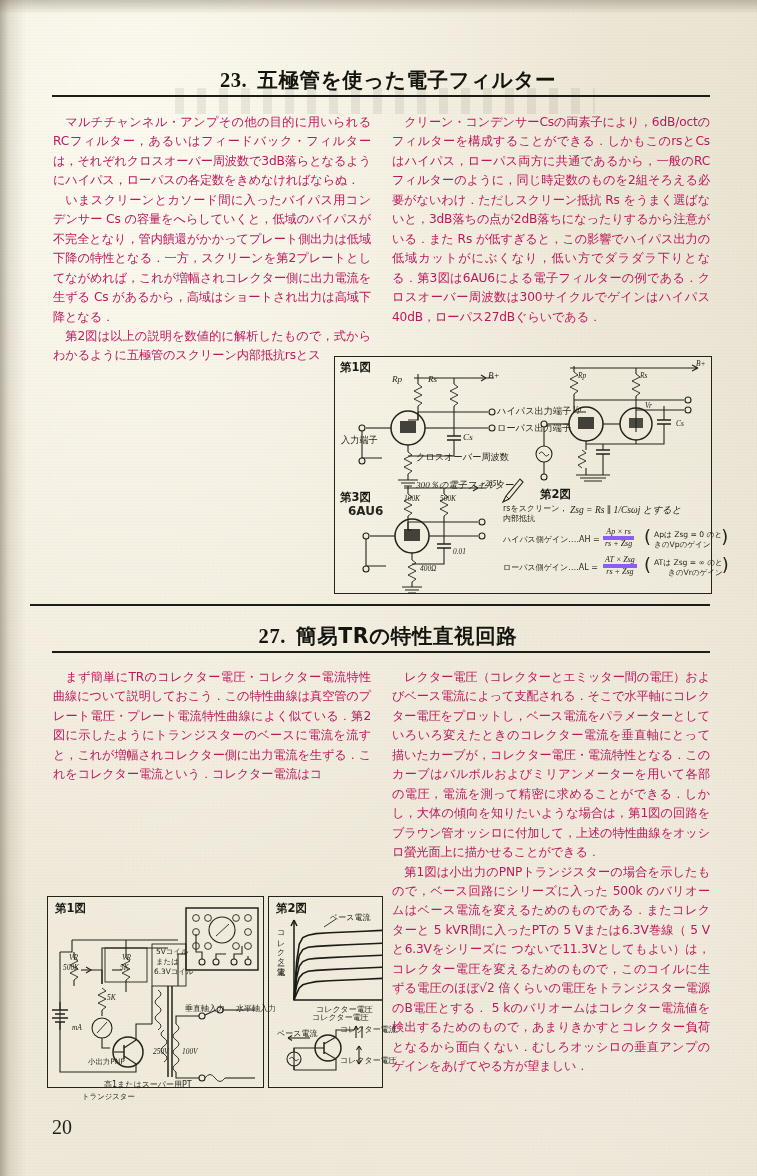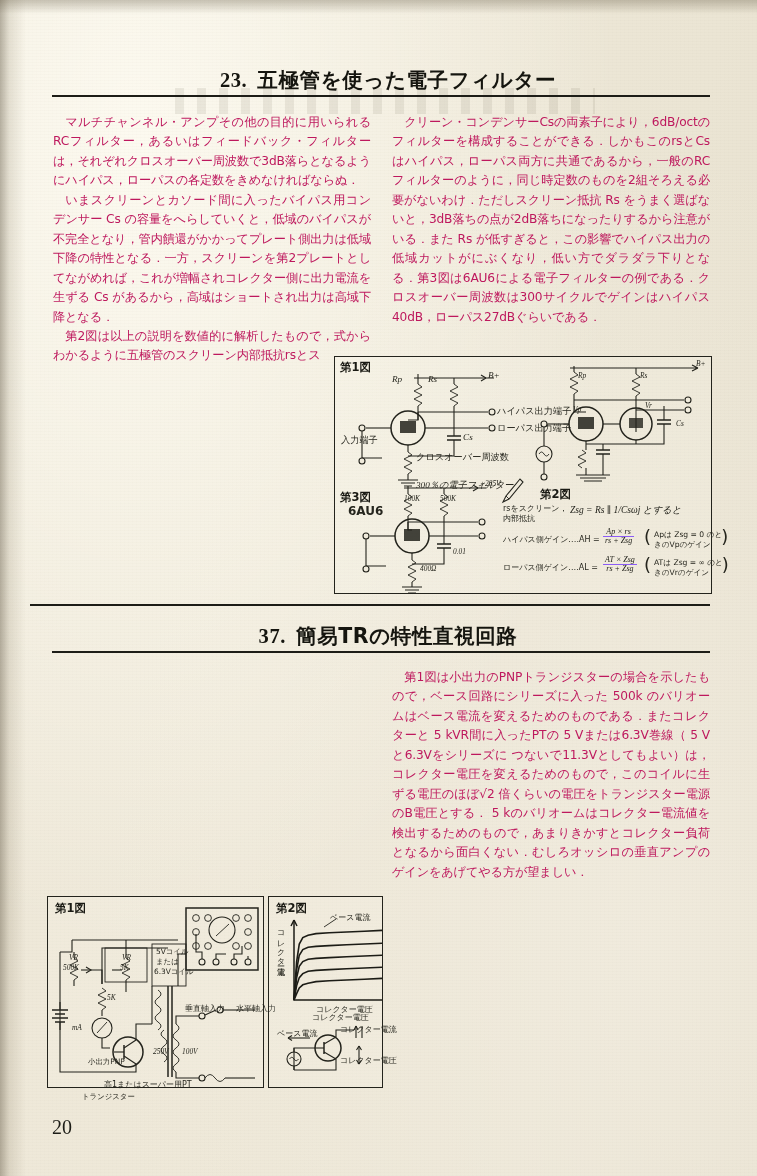--- a/index.html
+++ b/index.html
@@ -104,21 +104,21 @@
   }
   .vert{
     writing-mode:vertical-rl;text-orientation:upright;
   }
   .formula{
     position:absolute;
     font-family:"Liberation Serif","DejaVu Serif",serif;
     font-style:italic;font-size:9.5px;color:#23231c;white-space:nowrap;
   }
   .frac{display:inline-block;text-align:center;vertical-align:middle;font-size:8px;line-height:1.05;}
-  .frac .nu{display:block;border-bottom:1px solid #8b5cf6;padding:0 2px;}
+  .frac .nu{display:block;border-bottom:4px solid #8b5cf6;padding:0 2px;}
   .frac .de{display:block;padding:0 2px;}
   .paren{
     position:absolute;font-family:"DejaVu Sans","Liberation Sans",sans-serif;
     font-size:7.6px;line-height:9.5px;color:#25251d;white-space:nowrap;
   }
 </style>
 </head>
 <body>
 
 <div id="page"></div>
@@ -312,34 +312,36 @@
   <div class="tinylbl s8" style="left:503px;top:562px;">ローパス側ゲイン‥‥AL =</div>
   <div class="formula" style="left:603px;top:556px;">
     <span class="frac">
       <span class="nu">AT × Zsg</span>
       <span class="de">rs + Zsg</span>
     </span>
   </div>
   <div class="paren" style="left:648px;top:558px;">
     <span style="position:absolute;left:-4px;top:-1px;font-size:18px;line-height:15px;">(</span>
     <span style="display:block;padding-left:6px;">ATは Zsg = ∞ のと</span>
-    <span style="display:block;padding-left:6px;">きのVrのゲイン</span>
+    <span style="display:block;padding-left:6px;text-align:right;">きのVrのゲイン</span>
     <span style="position:absolute;right:-6px;top:-1px;font-size:18px;line-height:15px;">)</span>
   </div>
 
   <div class="rule" style="position:absolute;left:30px;top:604px;width:680px;height:2px;"></div>
 
   <div class="sec-title" style="position:absolute;left:0;top:622px;width:757px;">
-    <span class="num">37.</span><span>簡易TRの特性直視回路</span>
+    <span class="num">27.</span><span>簡易TRの特性直視回路</span>
   </div>
   <div class="rule" style="position:absolute;left:52px;top:651px;width:658px;"></div>
 
   <div class="col" style="left:53px;top:668px;width:318px;">
+    <p>まず簡単にTRのコレクター電圧・コレクター電流特性曲線について説明しておこう．この特性曲線は真空管のプレート電圧・プレート電流特性曲線によく似ている．第2図に示したようにトランジスターのベースに電流を流すと，これが増幅されコレクター側に出力電流を生ずる．これをコレクター電流という．コレクター電流はコ</p>
   </div>
   <div class="col" style="left:392px;top:668px;width:318px;">
+    <p>レクター電圧（コレクターとエミッター間の電圧）およびベース電流によって支配される．そこで水平軸にコレクター電圧をプロットし，ベース電流をパラメーターとしていろいろ変えたときのコレクター電流を垂直軸にとって描いたカーブが，コレクター電圧・電流特性となる．このカーブはバルボルおよびミリアンメーターを用いて各部の電圧，電流を測って精密に求めることができる．しかし，大体の傾向を知りたいような場合は，第1図の回路をブラウン管オッシロに付加して，上述の特性曲線をオッシロ螢光面上に描かせることができる．</p>
     <p>第1図は小出力のPNPトランジスターの場合を示したもので，ベース回路にシリーズに入った 500k のバリオームはベース電流を変えるためのものである．またコレクターと 5 kVR間に入ったPTの 5 Vまたは6.3V巻線（ 5 Vと6.3Vをシリーズに つないで11.3Vとしてもよい）は，コレクター電圧を変えるためのもので，このコイルに生ずる電圧のほぼ√2 倍くらいの電圧をトランジスター電源のB電圧とする． 5 kのバリオームはコレクター電流値を検出するためのもので，あまりきかすとコレクター負荷となるから面白くない．むしろオッシロの垂直アンプのゲインをあげてやる方が望ましい．</p>
   </div>
 
   <div class="figbox" style="left:47px;top:896px;width:215px;height:190px;"></div>
   <div class="figlbl" style="left:55px;top:901px;">第1図</div>
 
   <svg style="position:absolute;left:50px;top:912px;" width="212" height="172">
 
     <path class="wire" d="M22 28 H128"></path>
     <path class="wire" d="M10 40 H22 V28"></path>

